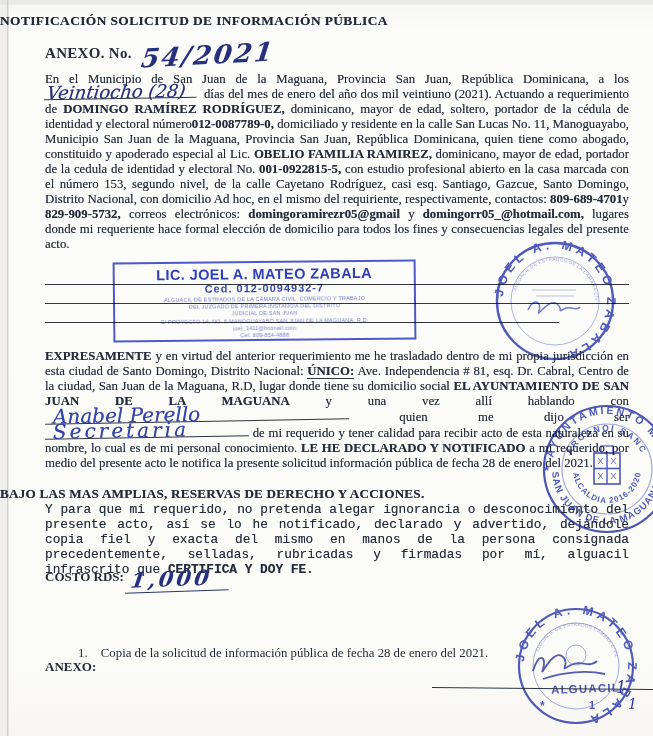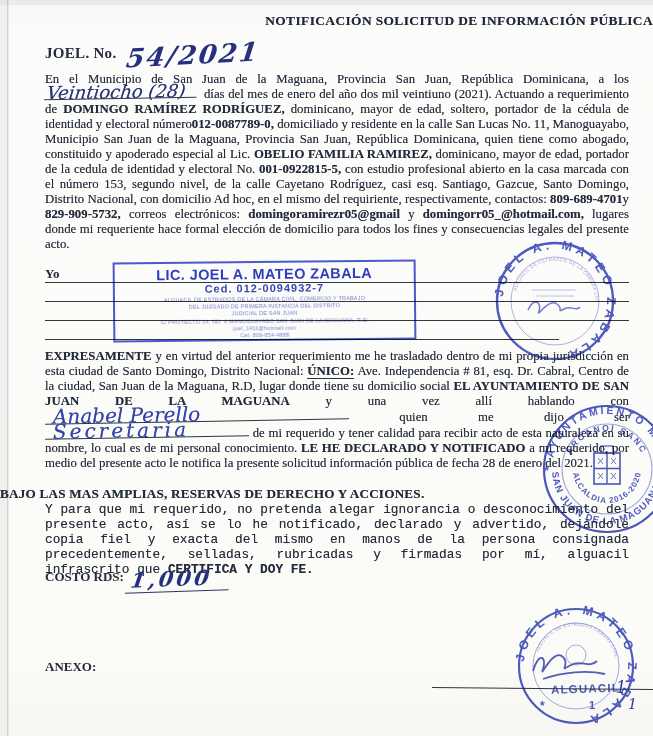--- a/index.html
+++ b/index.html
@@ -7,21 +7,21 @@
     position:relative;width:653px;height:736px;overflow:hidden;
     background:linear-gradient(180deg,#f6f6f4 0%,#fcfcfa 4%,#fbfbf8 90%,#f7f6f3 100%);
     font-family:"Liberation Serif",serif;color:#242b3a;
   }
   .edge-shade{position:absolute;left:0;top:0;bottom:0;width:7px;background:#f1f0ee;}
   .edge-line{position:absolute;left:7px;top:0;bottom:0;width:2px;
     background:linear-gradient(90deg,rgba(110,112,118,.38),rgba(190,190,195,.12));}
   .top-shade{position:absolute;left:0;top:0;right:0;height:5px;background:rgba(200,200,198,.25);}
 
   .blk{position:absolute;}
-  .doc-title{left:0;right:0;top:13px;text-align:right;font-weight:700;font-size:13.4px;
+  .doc-title{left:0;right:0;top:13px;text-align:left;font-weight:700;font-size:13.4px;
     letter-spacing:.4px;color:#1f2636;text-shadow:0 0 .4px rgba(30,40,70,.55);}
   .acto-row{left:45px;top:40px;font-weight:700;font-size:15px;letter-spacing:.3px;}
   .hand{font-family:"DejaVu Serif",serif;font-style:italic;color:#2b359f;}
   .acto-num{display:inline-block;font-size:26px;letter-spacing:2px;transform:skewX(-10deg) rotate(-3deg);
     vertical-align:-6px;margin-left:6px;color:#27307e;}
 
   .para{left:45px;width:584px;font-size:12.8px;line-height:15px;text-align:justify;
     text-shadow:0 0 .35px rgba(35,45,75,.5);}
   .p1{top:72px;} .p2{top:349px;} .p3{top:502px;font-family:Liberation Mono, monospace;}
   .seg.b{font-weight:700;}
@@ -75,30 +75,27 @@
 <body>
 
 <div class="page">
   <div class="edge-shade"></div>
   <div class="edge-line"></div>
   <div class="top-shade"></div>
 
   <div class="blk doc-title">NOTIFICACIÓN SOLICITUD DE INFORMACIÓN PÚBLICA</div>
 
   <div class="blk acto-row">
-    <span>JOEL. No.</span>
+    <span>ANEXO. No.</span>
     <span class="hand acto-num">54/2021</span>
   </div>
 
   <div class="blk para p1"><span class="seg">En el Municipio de San Juan de la Maguana, Provincia San Juan, República Dominicana, a los </span><span class="seg h">Veintiocho (28)</span><span class="seg"> días del mes de enero del año dos mil veintiuno (2021). Actuando a requerimiento de </span><span class="seg b">DOMINGO RAMÍREZ RODRÍGUEZ,</span><span class="seg"> dominicano, mayor de edad, soltero, portador de la cédula de identidad y electoral número</span><span class="seg b">012-0087789-0,</span><span class="seg"> domiciliado y residente en la calle San Lucas No. 11, Manoguayabo, Municipio San Juan de la Maguana, Provincia San Juan, República Dominicana, quien tiene como abogado, constituido y apoderado especial al Lic. </span><span class="seg b">OBELIO FAMILIA RAMIREZ,</span><span class="seg"> dominicano, mayor de edad, portador de la cedula de identidad y electoral No. </span><span class="seg b">001-0922815-5,</span><span class="seg"> con estudio profesional abierto en la casa marcada con el número 153, segundo nivel, de la calle Cayetano Rodríguez, casi esq. Santiago, Gazcue, Santo Domingo, Distrito Nacional, con domicilio Ad hoc, en el mismo del requiriente, respectivamente, contactos: </span><span class="seg b">809-689-4701</span><span class="seg">y </span><span class="seg b">829-909-5732,</span><span class="seg"> correos electrónicos: </span><span class="seg b">domingoramirezr05@gmail</span><span class="seg"> y </span><span class="seg b">domingorr05_@hotmail.com,</span><span class="seg"> lugares donde mi requeriente hace formal elección de domicilio para todos los fines y consecuencias legales del presente acto.</span></div>
 
   <div class="blk yo-block">
-    <div class="yo-row">
-      <span>Yo</span>
-    </div>
     <div class="rule"></div>
     <div class="rule"></div>
     <div class="rule short"></div>
   </div>
 
   <div class="blk stamp-rect">
     <div class="l1">LIC. JOEL A. MATEO ZABALA</div>
     <div class="l2">Ced. 012-0094932-7</div>
     <div class="stamp-tiny">
         <div>ALGUACIL DE ESTRADOS DE LA CÁMARA CIVIL, COMERCIO Y TRABAJO</div>
@@ -154,20 +151,24 @@
   <div class="blk subhead">BAJO LAS MAS AMPLIAS, RESERVAS DE DERECHO Y ACCIONES.</div>
 
   <div class="blk para p3"><span class="seg">Y para que mi requerido, no pretenda alegar ignorancia o desconocimiento del presente acto, así se lo he notificado, declarado y advertido, dejándole copia fiel y exacta del mismo en manos de la persona consignada precedentemente, selladas, rubricadas y firmadas por mí, alguacil infrascrito que </span><span class="seg b">CERTIFICA Y DOY FE.</span></div>
 
   <div class="blk costo-row">
     <span>COSTO RDS:</span>
     <span class="hand costo-val">1,000</span>
   </div>
 
   <div class="blk anexo">ANEXO:</div>
+  <div class="blk anexo-item">
+    <span class="num">1.</span>
+    <span>Copia de la solicitud de información pública de fecha 28 de enero del 2021.</span>
+  </div>
 
   <div class="seal" style="left:513px;top:603px;">
     <svg width="126" height="126" viewBox="0 0 126 126">
       <defs>
         <path id="sb-ring" d="M 11,63 a 52,52 0 1 1 104,0 a 52,52 0 1 1 -104,0"></path>
         <path id="sb-inner" d="M 23,63 a 40,40 0 1 1 80,0"></path>
       </defs>
       <circle cx="63" cy="63" r="57" fill="none" stroke="#3b49bb" stroke-width="2.2"></circle>
       <circle cx="63" cy="63" r="43" fill="none" stroke="#3b49bb" stroke-width="1" opacity=".5"></circle>
       <text font-size="12.5" font-weight="700" letter-spacing="4"><textPath href="#sb-ring" startOffset="4">JOEL A. MATEO ZABALA</textPath></text>

